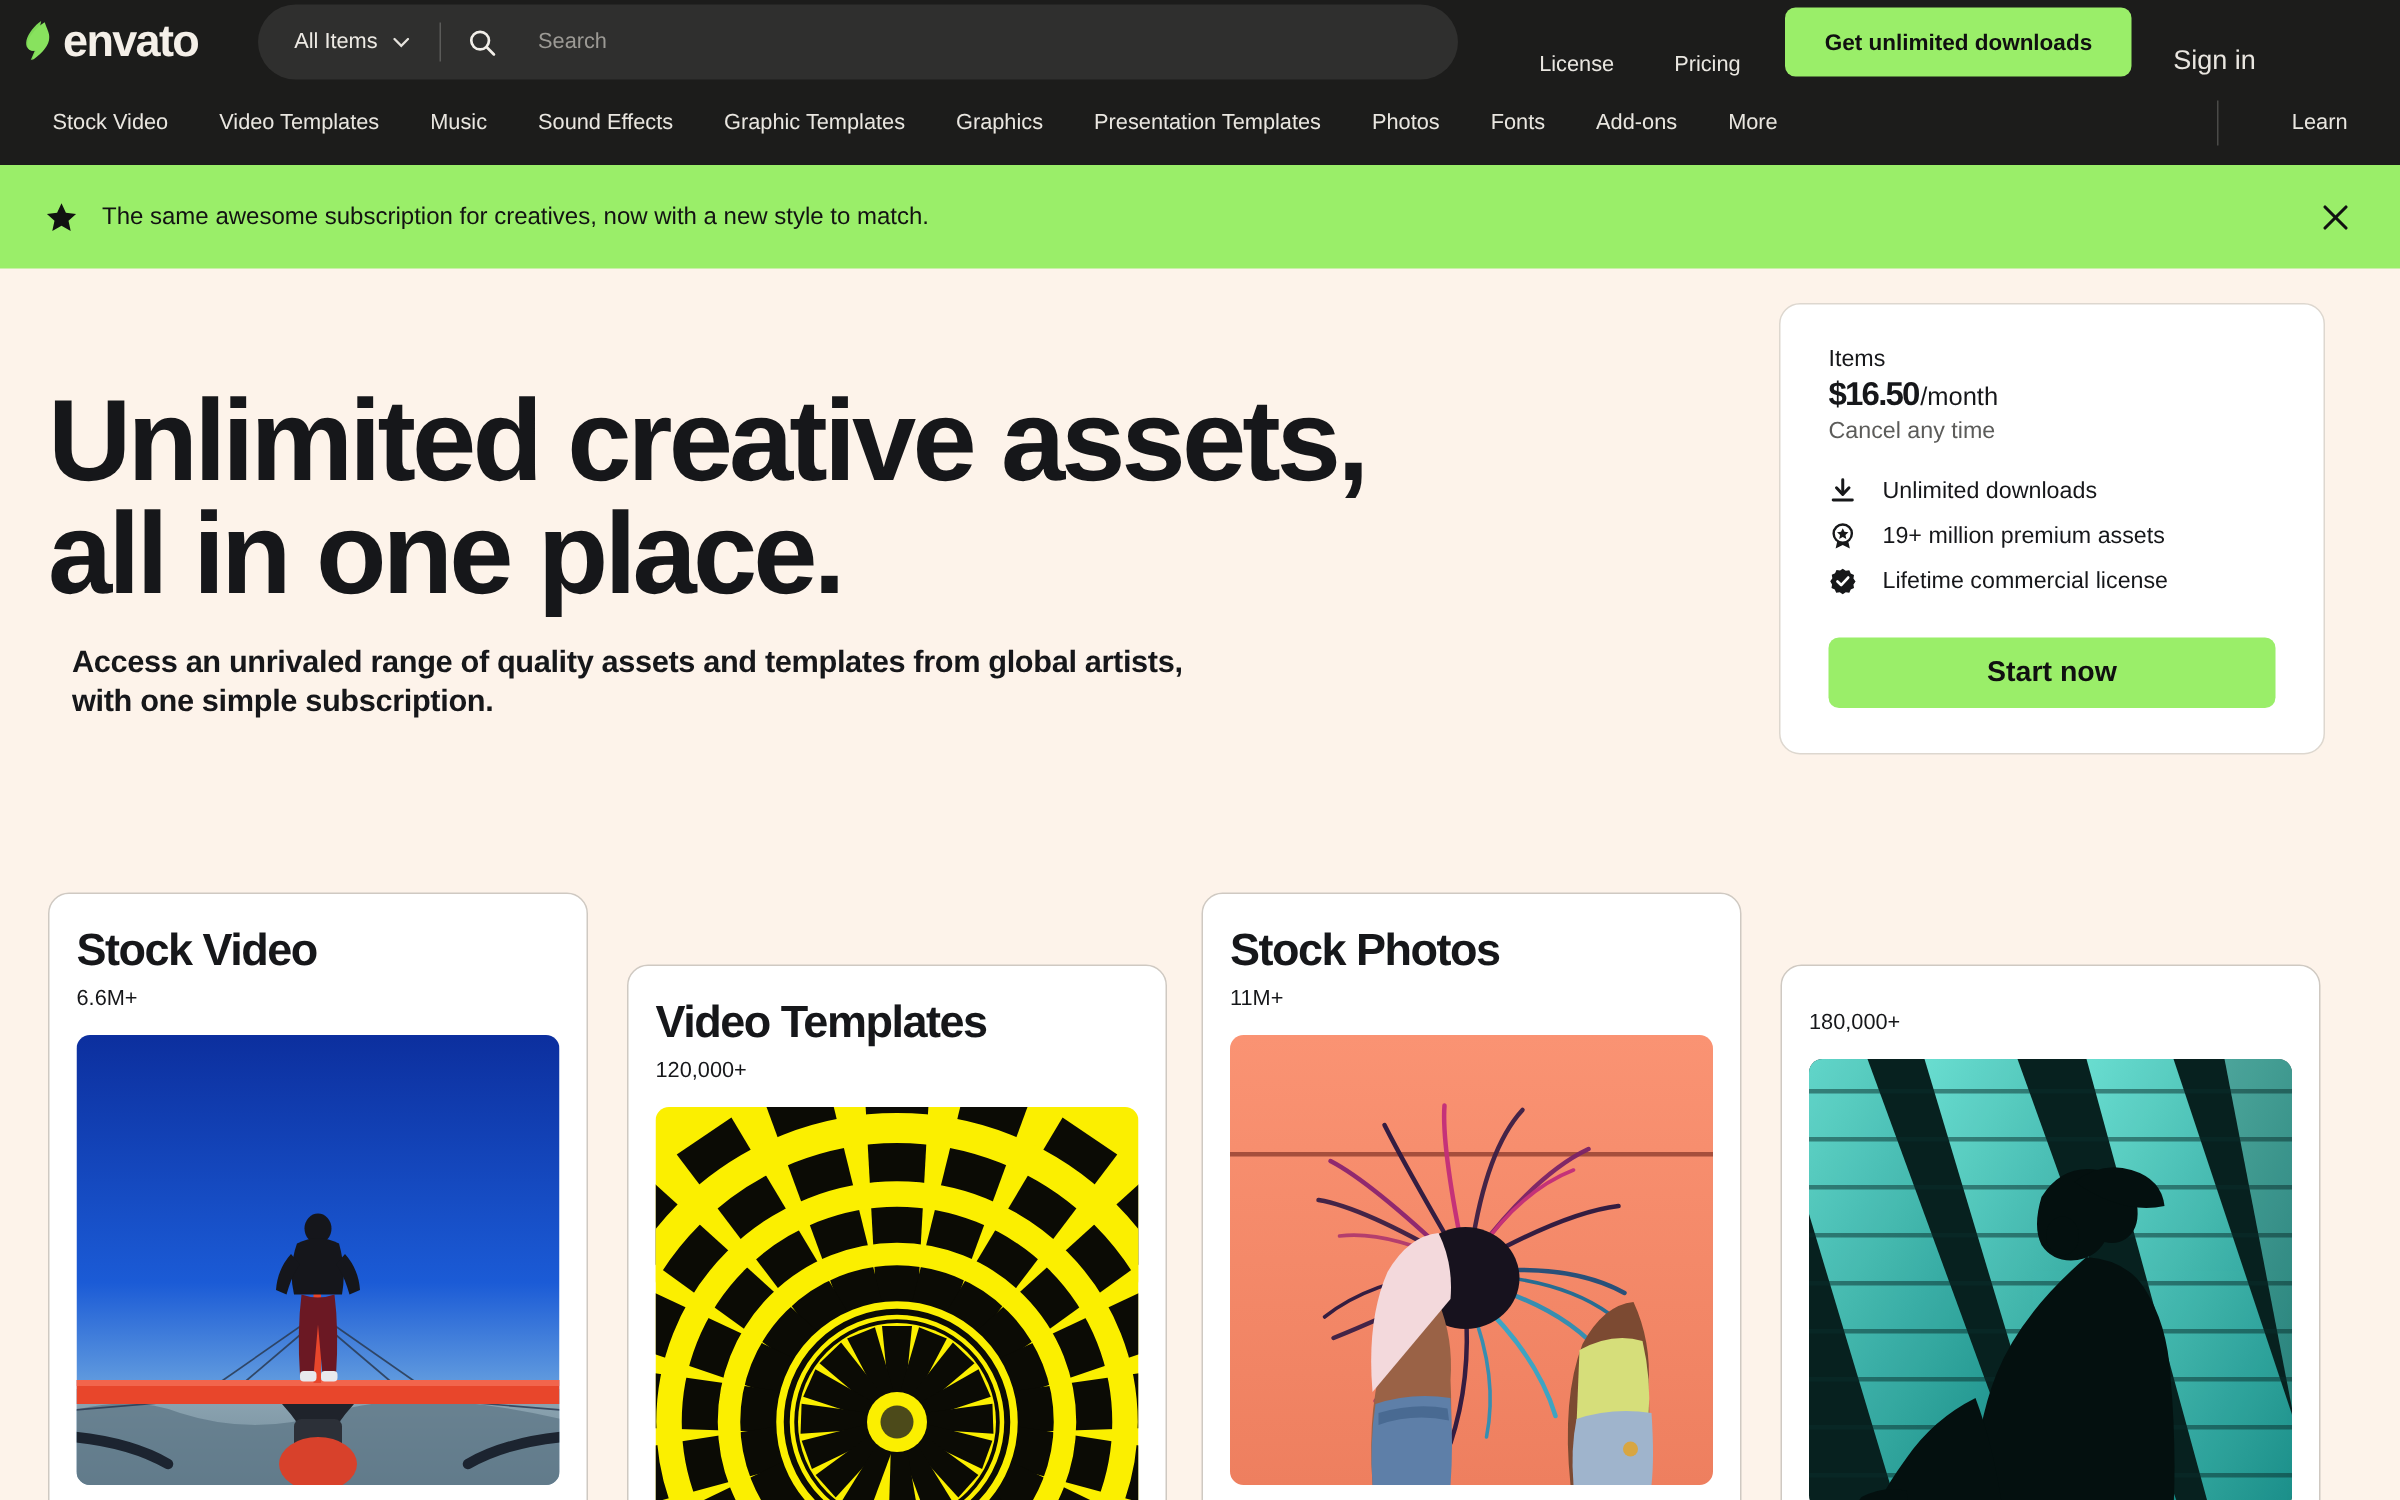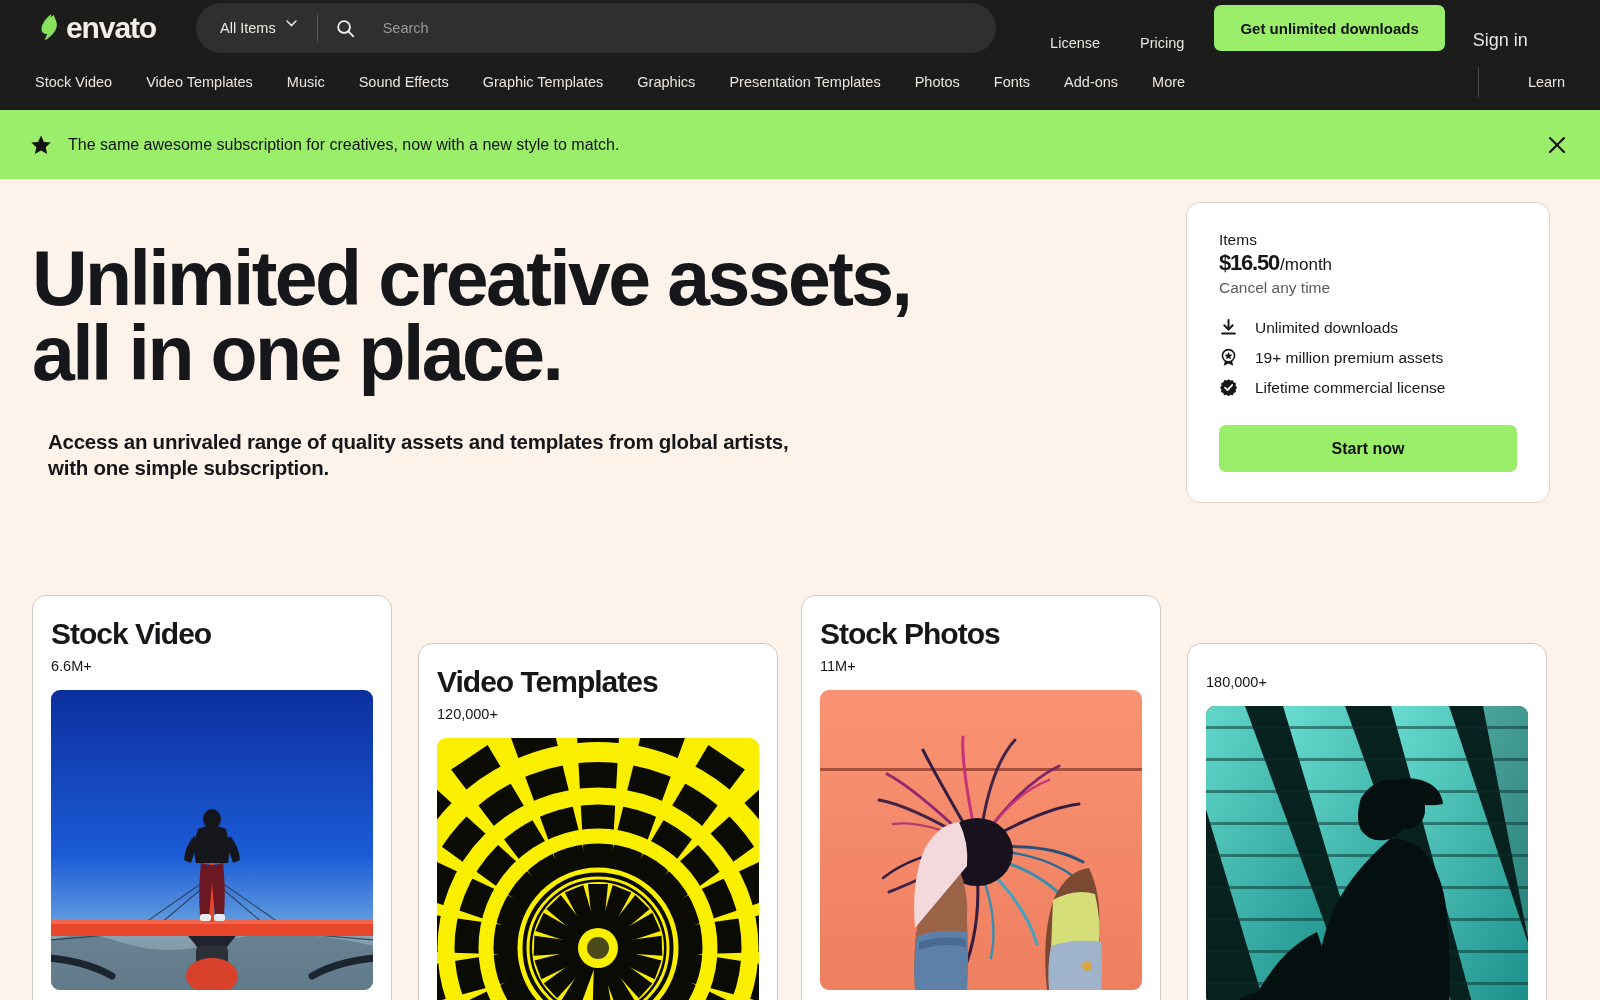--- a/index.html
+++ b/index.html
@@ -21,21 +21,21 @@
   .topbar {
     background: #1C1C1B;
     height: 110px;
     position: relative;
   }
 
   .topbar-row1 {
     height: 56px;
     display: flex;
     align-items: center;
-    padding: 0 18px 0 38px;
+    padding: 0 18px 0 14px;
     gap: 0;
   }
 
   .logo {
     display: flex;
     align-items: center;
     gap: 2px;
     margin-right: 40px;
     cursor: pointer;
   }
@@ -52,20 +52,21 @@
     display: flex;
     align-items: center;
     background: #2F2F2E;
     border-radius: 28px;
     height: 50px;
     width: 800px;
     padding: 0 4px 0 24px;
   }
   .search-scope {
     display: flex;
+    align-items: center;
     gap: 10px;
     color: #EDEAE4;
     font-size: 14.5px;
     white-space: nowrap;
     cursor: pointer;
   }
   .chev {
     width: 11px; height: 7px; display:block;
   }
   .search-divider {
@@ -180,21 +181,21 @@
   
   .hero {
     position: relative;
     padding: 0 30px;
     height: 408px;
   }
 
   .hero-title {
     position: absolute;
     left: 32px;
-    top: 62px;
+    top: 78px;
     font-size: 77px;
     line-height: 0.97;
     font-weight: bold;
     letter-spacing: -2.6px;
     color: #16171A;
     max-width: 1020px;
   }
   .hero-sub {
     position: absolute;
     left: 48px;
@@ -253,21 +254,21 @@
   .feature-icon { width: 19px; height: 19px; display:block; flex:none; }
   .feature-text { font-size: 15.5px; color: #16171A; }
   .start-btn {
     margin-top: 17px;
     width: 100%;
     height: 47px;
     background: #9AEE69;
     border: none;
     border-radius: 7px;
     font-family: "Liberation Sans", sans-serif;
-    font-size: 16px;
+    font-size: 19px;
     font-weight: bold;
     color: #101010;
     cursor: pointer;
   }
 
   
   .cards {
     position: relative;
     height: 400px;
     padding: 0 30px;

